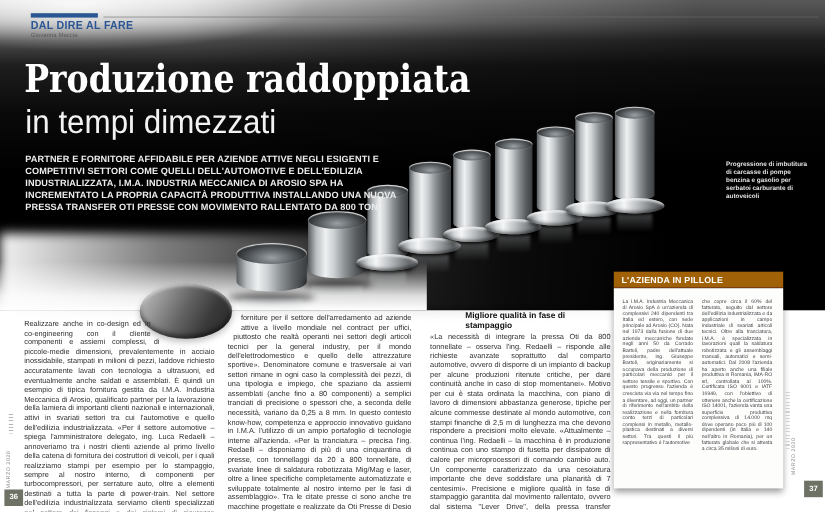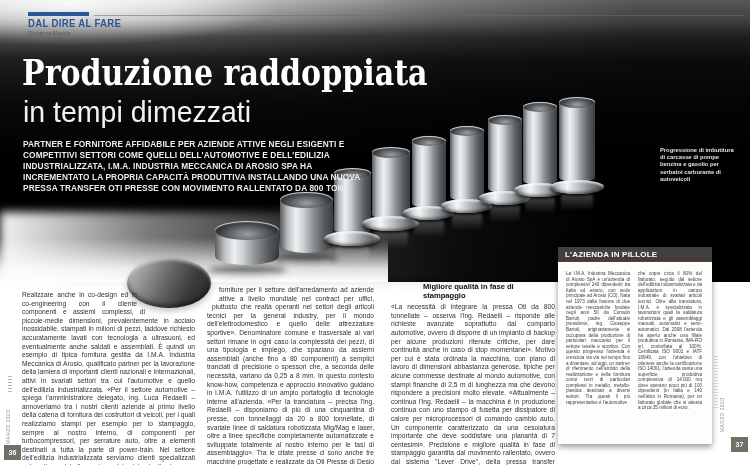--- a/index.html
+++ b/index.html
@@ -60,21 +60,21 @@
   .col2{left:207px;top:286px;width:167px;}
   .col3{left:391px;top:283px;width:164px;}
   .col-heading{font-size:7.6px;font-weight:bold;color:#101010;margin:0 0 3px 0;text-align:left;padding-left:32px;}
   .spR1{float:right;width:58px;height:9px;}
   .spR2{float:right;clear:right;width:50px;height:9px;}
   .spL1{float:left;width:12px;height:9px;}
   .spL2{float:left;clear:left;width:5px;height:9px;}
 
   
   .sidebar{position:absolute;left:558px;top:247px;width:154px;z-index:7;}
-  .sidebar-header{height:15px;background:#404040;border-bottom:1px solid #7d3c12;
+  .sidebar-header{height:15px;background:#a16207;border-bottom:1px solid #7d3c12;
     color:#fff;font-weight:800;font-size:8px;letter-spacing:.2px;padding:3px 0 0 7px;box-sizing:border-box;}
   .sidebar-panel{background:#fdfdfb;box-shadow:0 3px 6px rgba(0,0,0,.4);
     padding:9px 8px;display:flex;gap:8px;height:182px;overflow:hidden;box-sizing:border-box;}
   .sidebar-col{width:64px;font-size:4.6px;line-height:5.6px;color:#3c3f45;text-align:justify;}
 
   
   .v-strip{position:absolute;width:4px;z-index:8;
     background:repeating-linear-gradient(180deg,#b5b5b5 0 1px, transparent 1px 3px);}
   .strip-left{left:8px;top:376px;height:18px;}
   .strip-right{left:714px;top:356px;height:52px;

